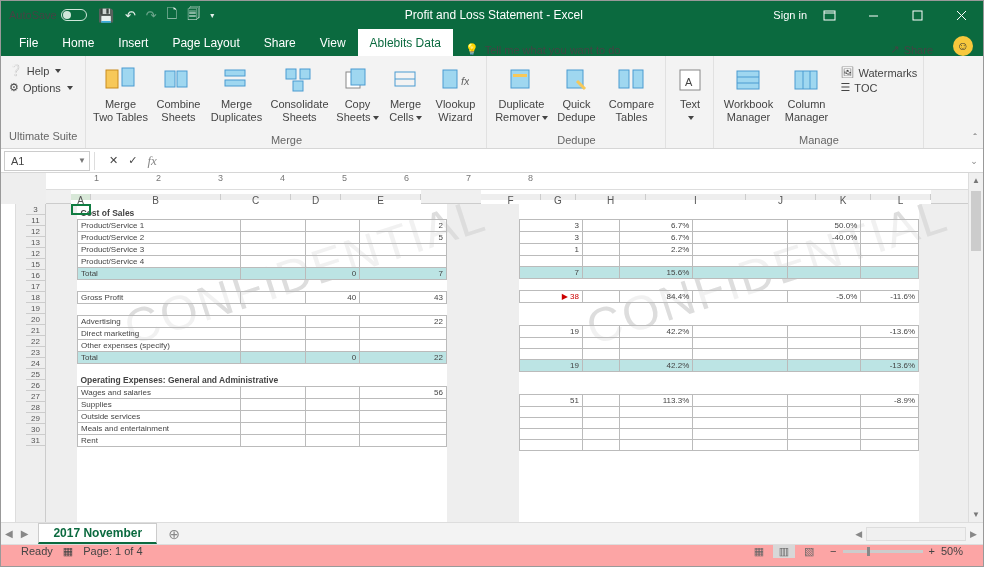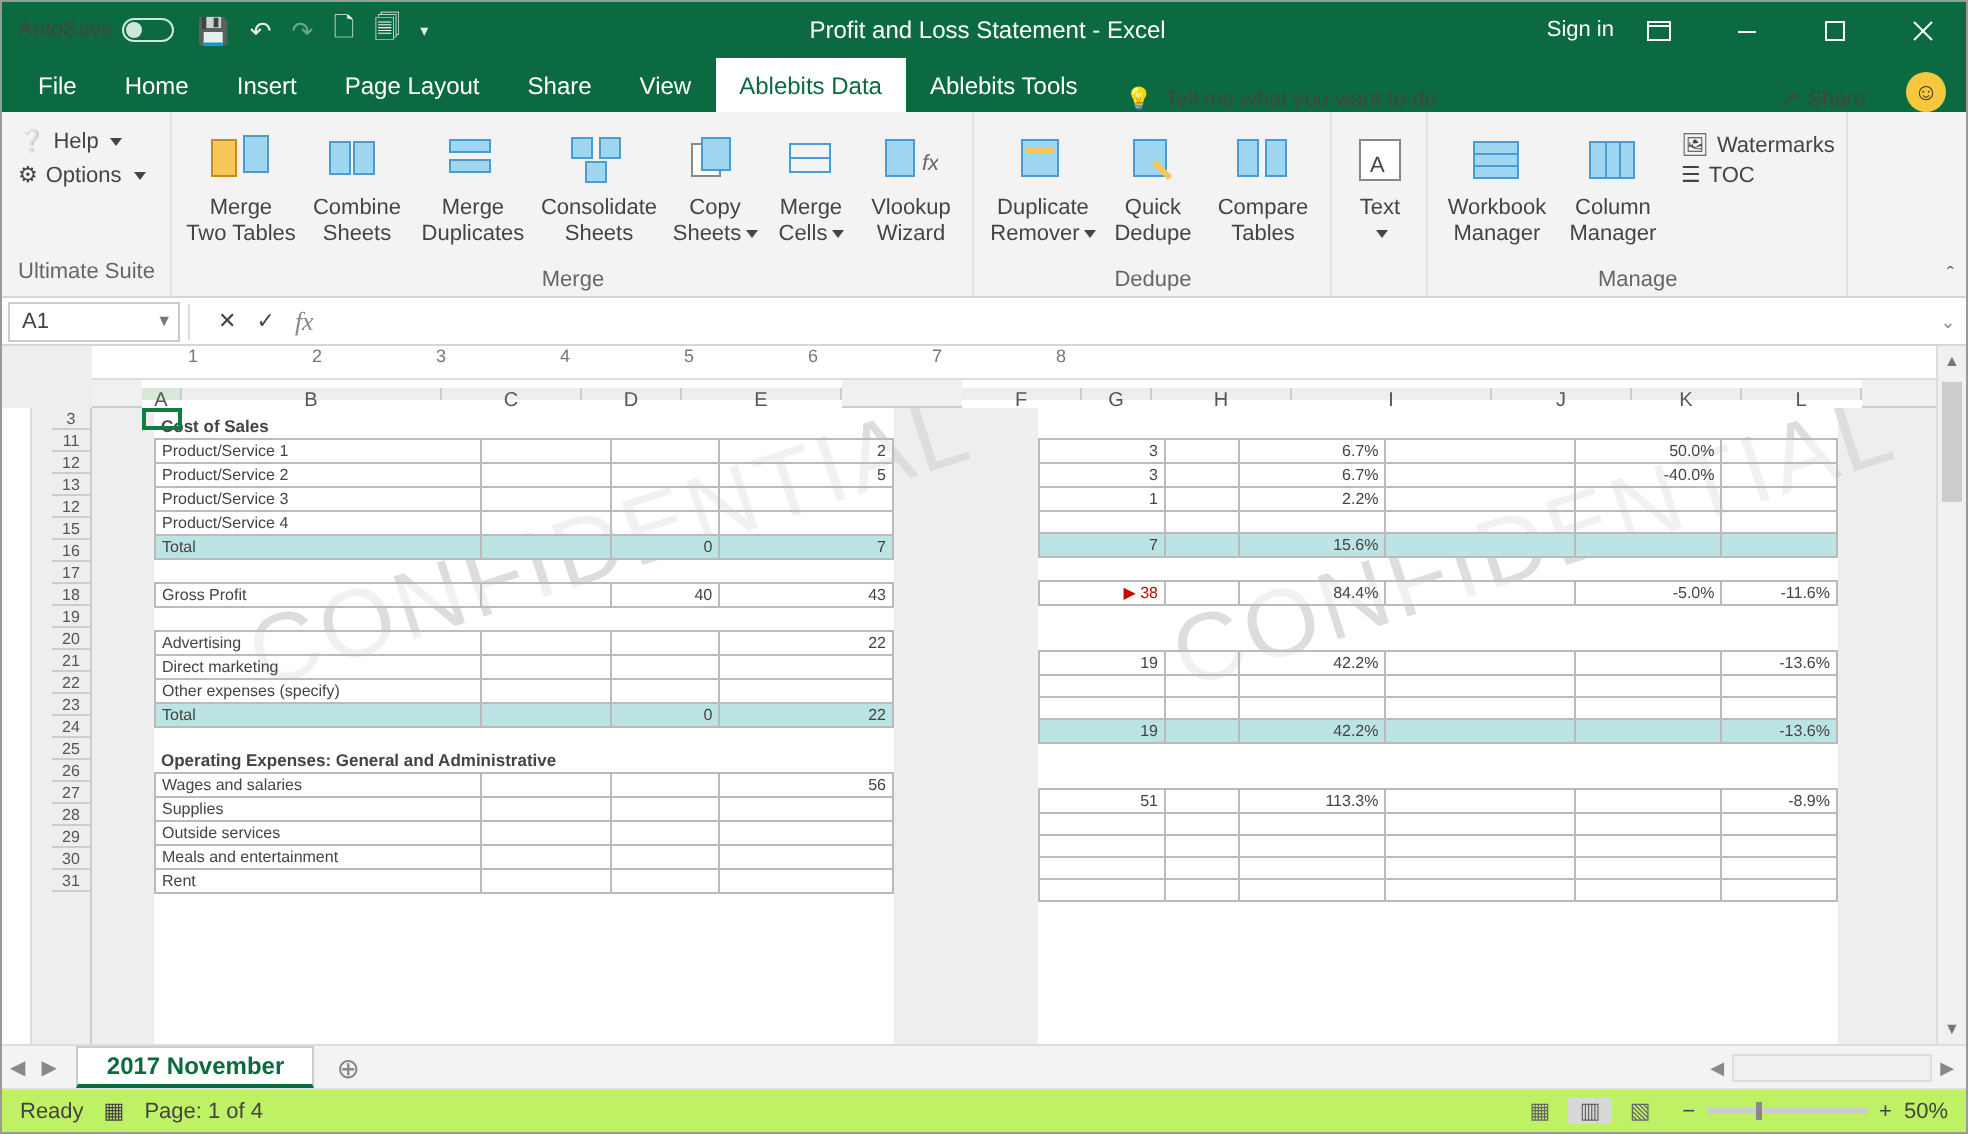--- a/index.html
+++ b/index.html
@@ -73,21 +73,21 @@
 .vscroll .thumb{position:absolute;left:2px;right:2px;top:18px;height:60px;background:#ccc}
 
 .stabs{position:absolute;left:0;right:0;bottom:22px;height:22px;background:#f3f3f3;border-top:1px solid #ddd;display:flex;align-items:center}
 .stabs .nav{padding:0 4px;color:#888;font-size:10px}
 .stabs .st{height:21px;padding:0 14px;border:1px solid #ccc;border-bottom:2px solid #0b6a3f;background:#fff;color:#0b6a3f;font-weight:bold;font-size:12px;display:flex;align-items:center;margin-left:6px}
 .stabs .plus{width:22px;height:22px;display:flex;align-items:center;justify-content:center;color:#888;font-size:14px;margin-left:6px}
 .stabs .hscroll{flex:1;display:flex;justify-content:flex-end;align-items:center;padding-right:4px}
 .stabs .hscroll .track{width:100px;height:14px;background:#f0f0f0;border:1px solid #ddd;position:relative;margin:0 2px}
 .stabs .hscroll .ar{font-size:9px;color:#888;padding:0 2px}
 
-.status{position:absolute;left:0;right:0;bottom:0;height:22px;background:#bef264;border-top:1px solid #ddd;display:flex;align-items:center;padding:0 9px;font-size:11px;color:#555}
+.status{position:absolute;left:0;right:0;bottom:0;height:22px;background:#fca5a5;border-top:1px solid #ddd;display:flex;align-items:flex-start;padding:0 20px;font-size:11px;color:#555}
 .status .sep{flex:1}
 .status .vbtns span{display:inline-block;width:22px;text-align:center;color:#666}
 .status .vbtns span.act{background:#d8d8d8}
 .status .zoom{display:flex;align-items:center;gap:6px;margin-left:10px}
 .status .zoom .slider{width:80px;height:3px;background:#ccc;position:relative}
 .status .zoom .slider::after{content:"";position:absolute;left:30%;top:-3px;width:3px;height:9px;background:#888}
 .tri{display:inline-block;width:0;height:0;border-left:3px solid transparent;border-right:3px solid transparent;border-top:4px solid currentColor;vertical-align:middle;margin-left:2px}
 .cellcursor{position:absolute;border:2px solid #107c41;width:20px;height:11px;left:0;top:31px;z-index:5;pointer-events:none}
 </style>
 </head>
@@ -135,21 +135,20 @@
 </div>
 
 <div class="tabs">
   <div class="tab">File</div>
   <div class="tab">Home</div>
   <div class="tab">Insert</div>
   <div class="tab">Page Layout</div>
   <div class="tab">Share</div>
   <div class="tab">View</div>
   <div class="tab active">Ablebits Data</div>
-  <div class="tab">Ablebits Tools</div>
   <div class="tellme">
     <span>💡</span>
     <span>Tell me what you want to do</span>
   </div>
   <div class="share">
     <span>↗</span>
     <span>Share</span>
   </div>
   <div class="smiley">☺</div>
 </div>

